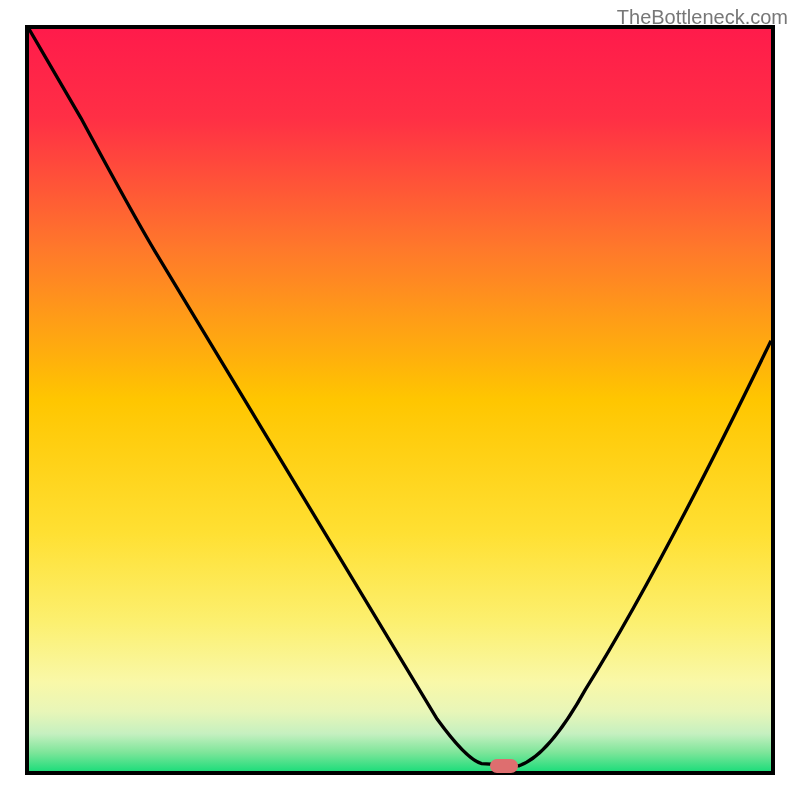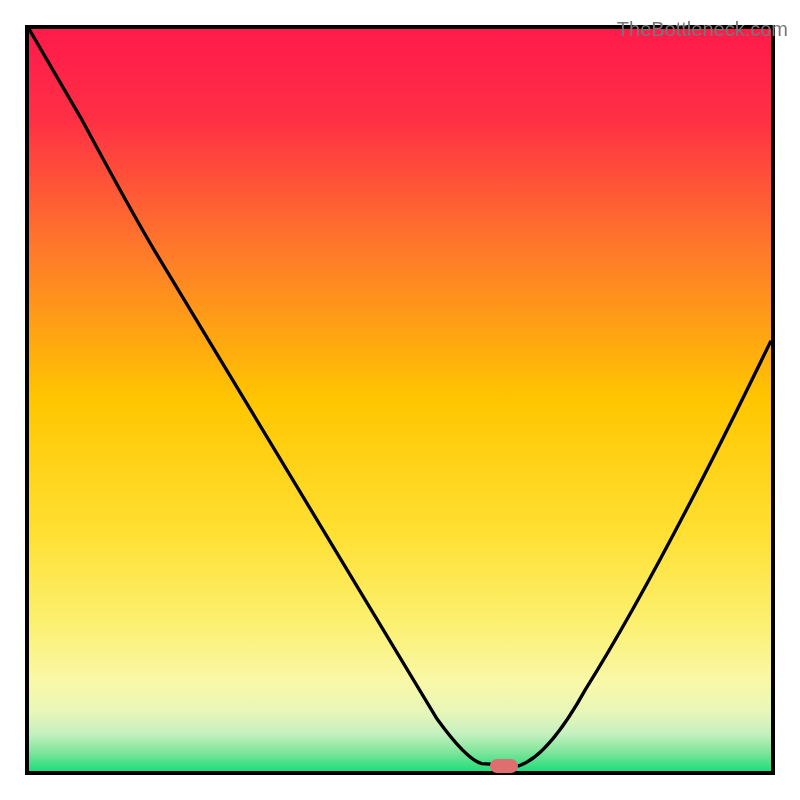--- a/index.html
+++ b/index.html
@@ -5,21 +5,21 @@
   * { margin: 0; padding: 0; box-sizing: border-box; }
   body {
     width: 800px;
     height: 800px;
     background: #ffffff;
     position: relative;
     font-family: Arial, sans-serif;
   }
   .watermark {
     position: absolute;
-    top: 18px;
+    top: 6px;
     right: 12px;
     font-size: 20px;
     color: #777;
     font-weight: 500;
     z-index: 10;
   }
   .chart-area {
     position: absolute;
     left: 25px;
     top: 25px;

